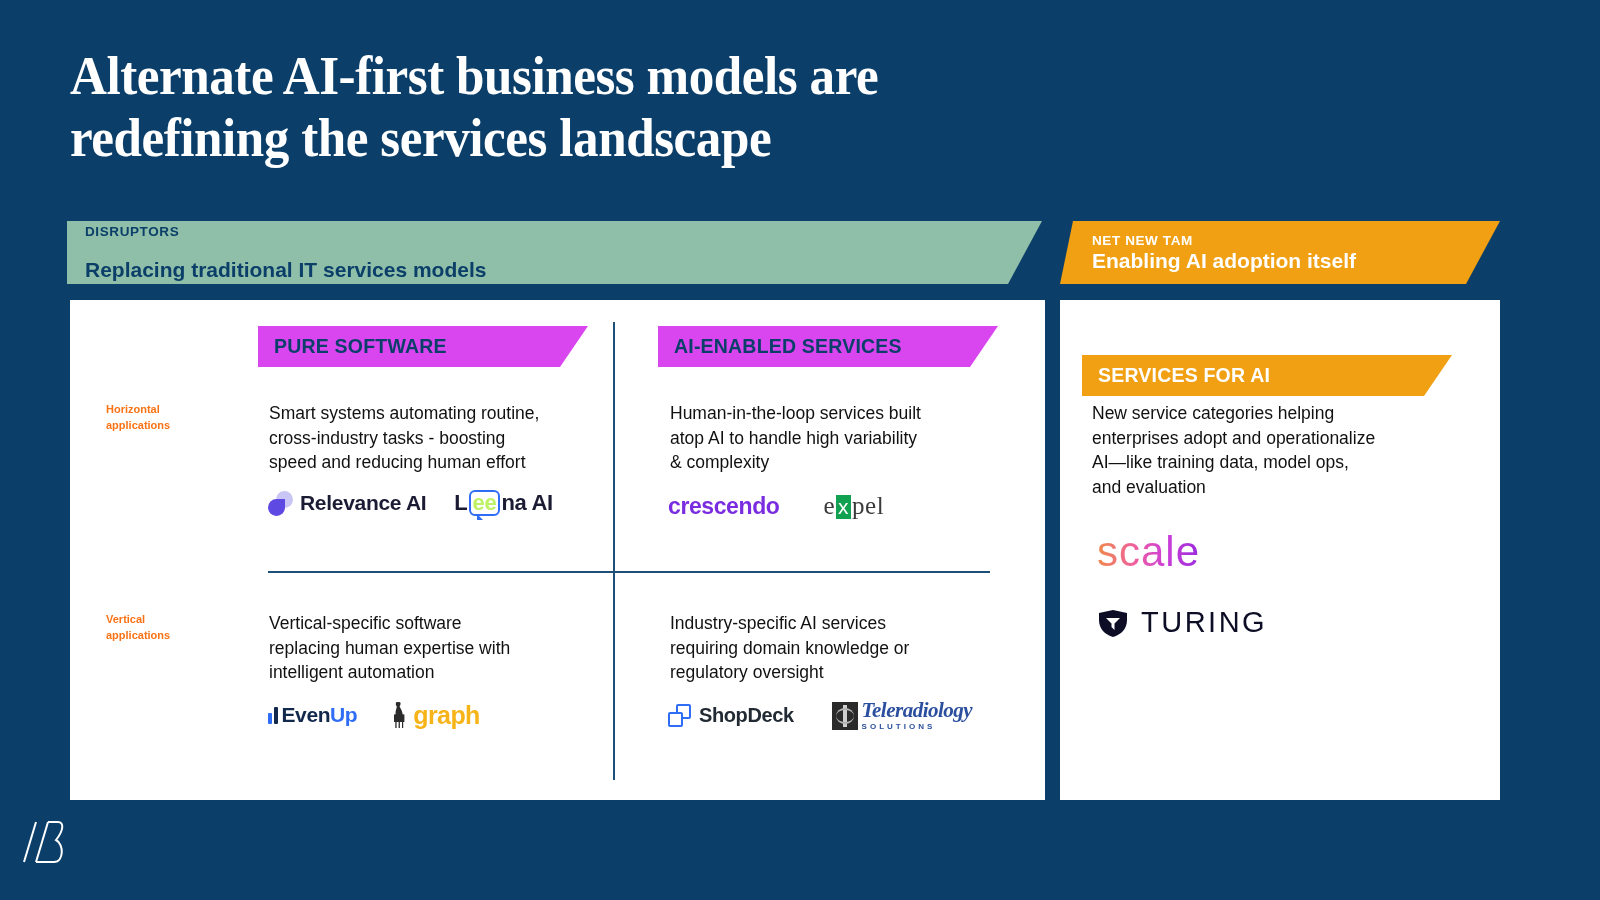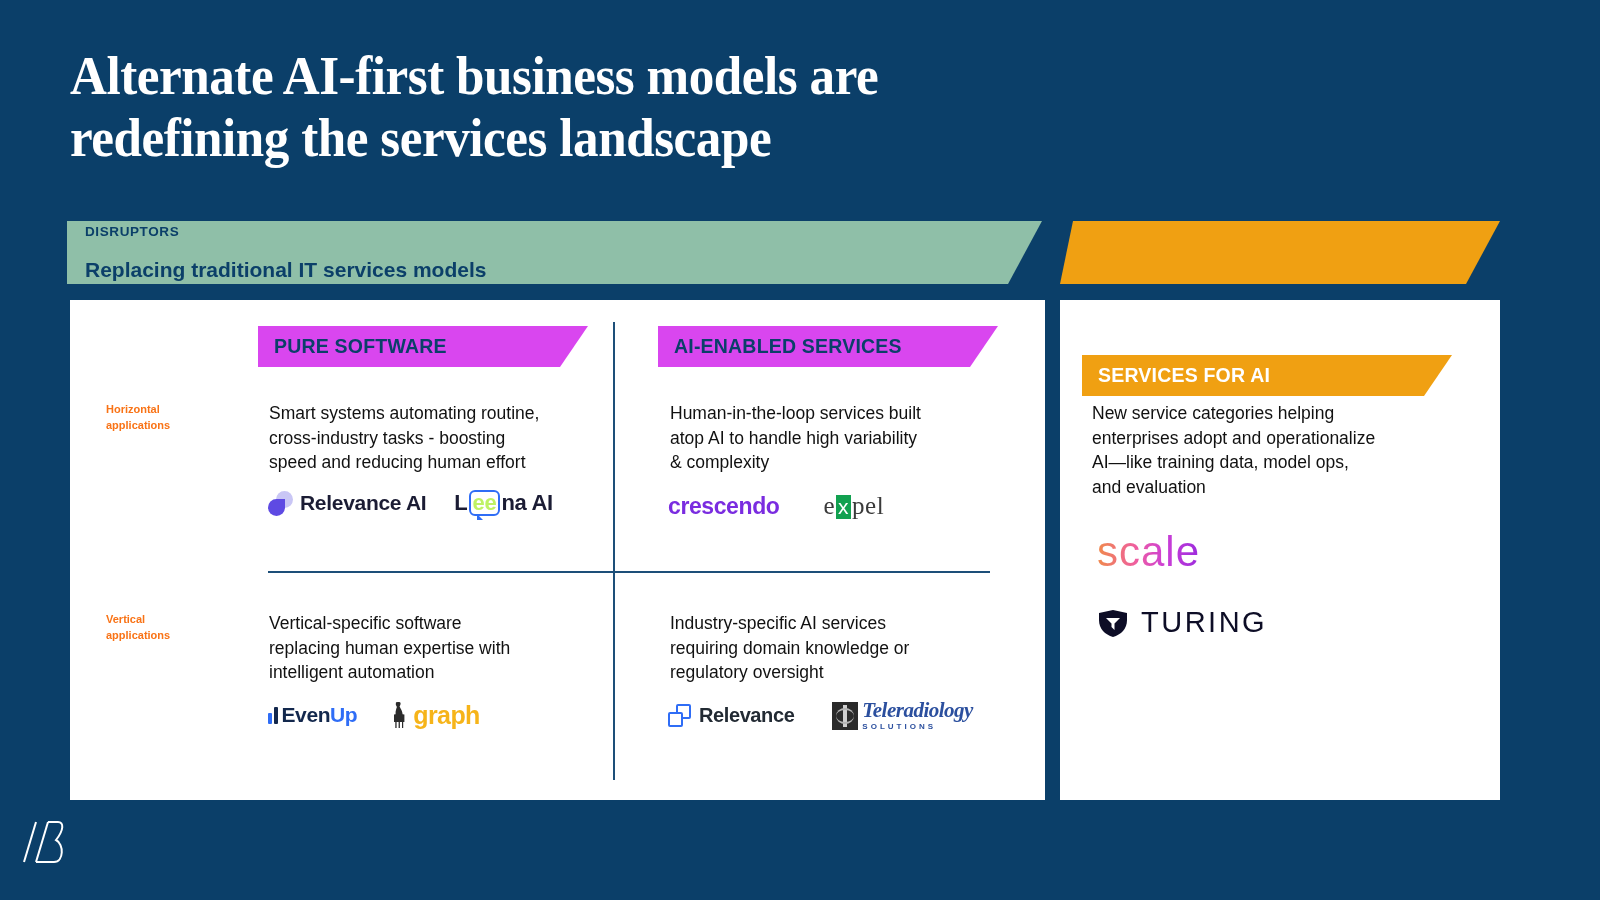--- a/index.html
+++ b/index.html
@@ -197,20 +197,22 @@
 <body style="background: rgb(11, 63, 105);">
 
 <div id="title">Alternate AI-first business models are redefining the services landscape</div>
 
 <div class="banner" id="banner-disruptors">
   <div class="kicker">DISRUPTORS</div>
   <div class="headline">Replacing traditional IT services models</div>
 </div>
 
 <div class="banner" id="banner-tam">
+  <div class="kicker">NET NEW TAM</div>
+  <div class="headline">Enabling AI adoption itself</div>
 </div>
 
 <div id="panel-left"></div>
 <div id="panel-right"></div>
 
 <div class="col-header green" id="hdr-pure">PURE SOFTWARE</div>
 <div class="col-header green" id="hdr-aisvc">AI-ENABLED SERVICES</div>
 <div class="col-header orange" id="hdr-svcai">SERVICES FOR AI</div>
 
 <div id="divider-v"></div>
@@ -292,21 +294,21 @@
 
 </div>
 
 <div class="logo-row" id="logos-v-aisvc">
 
   <div class="logo lg-shopdeck">
     <span class="mark">
       <span class="s1"></span>
         <span class="s2"></span>
     </span>
-    <span class="txt">Relevance</span>
+    <span class="txt">ShopDeck</span>
   </div>
 
   <div class="logo lg-telerad">
     <span class="xray"></span>
     <span class="tt">
       <span class="t1">Teleradiology</span>
       <span class="t2">SOLUTIONS</span>
     </span>
   </div>
 

